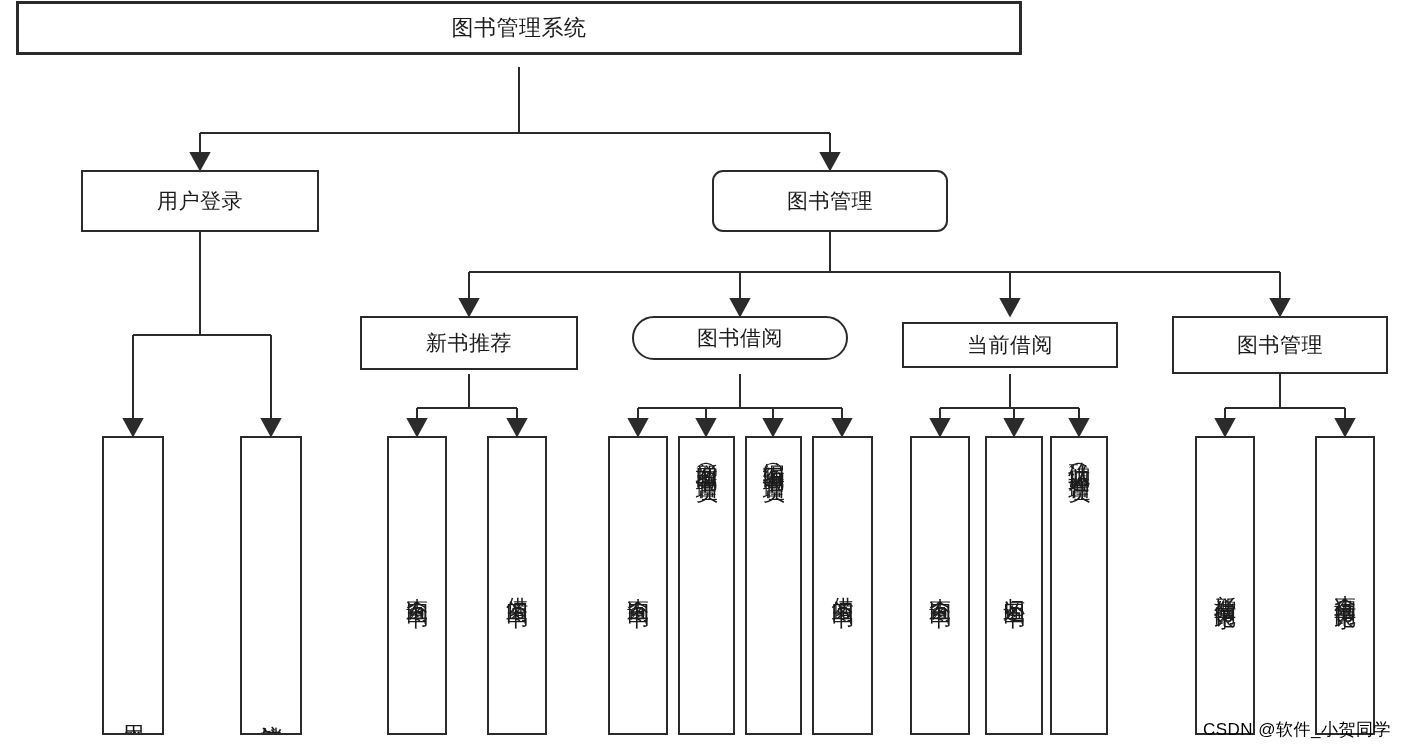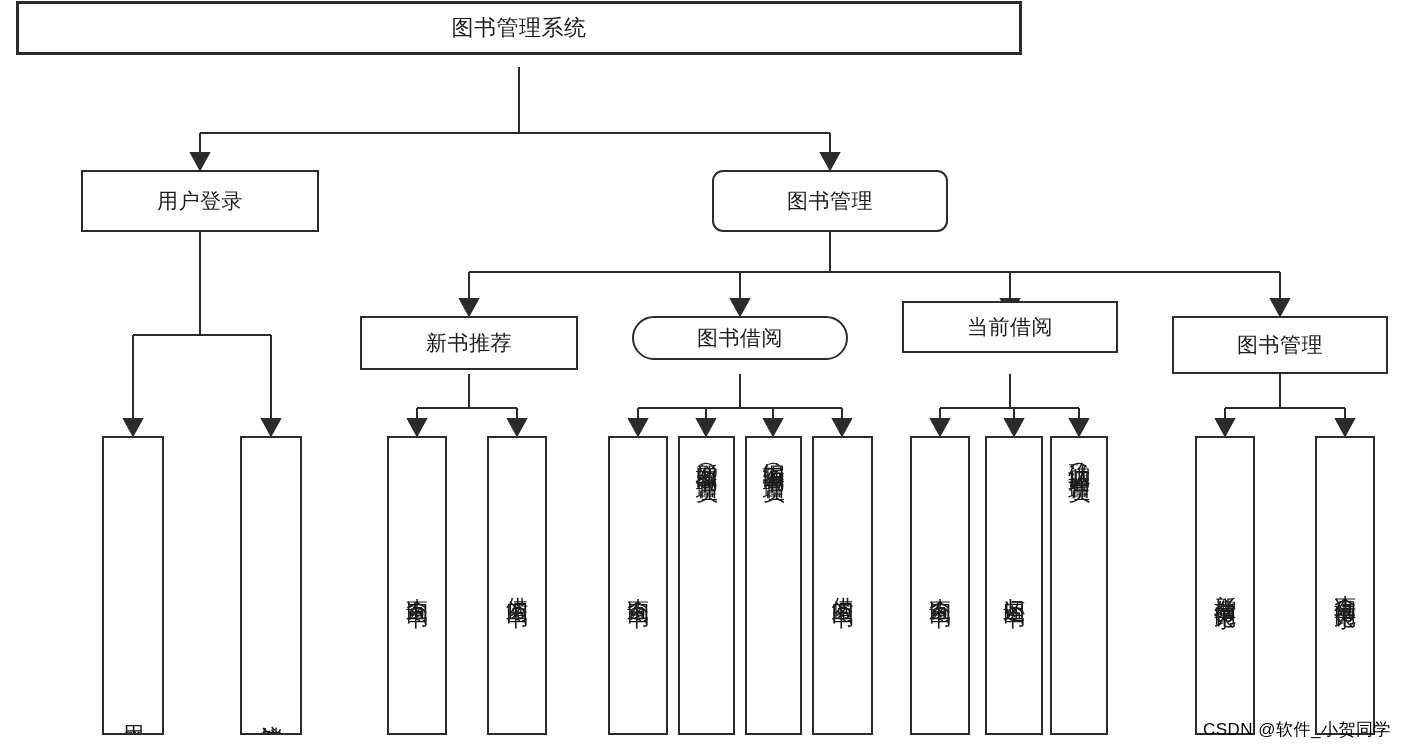--- a/index.html
+++ b/index.html
@@ -118,21 +118,21 @@
       </div>
       <div class="node-box branch-node" style="left: 712px; top: 170px; width: 236px; height: 62px; border-radius: 11px;">
         <span class="node-label">图书管理</span>
       </div>
       <div class="node-box branch-node" style="left: 360px; top: 316px; width: 218px; height: 54px;">
         <span class="node-label">新书推荐</span>
       </div>
       <div class="node-box branch-node" style="left: 632px; top: 316px; width: 216px; height: 44px; border-radius: 22px;">
         <span class="node-label">图书借阅</span>
       </div>
-      <div class="node-box branch-node" style="left: 902px; top: 301px; width: 216px; height: 52px;">
+      <div class="node-box branch-node" style="left: 902px; top: 322px; width: 216px; height: 46px;">
         <span class="node-label">当前借阅</span>
       </div>
       <div class="node-box branch-node" style="left: 1172px; top: 316px; width: 216px; height: 58px;">
         <span class="node-label">图书管理</span>
       </div>
       <div class="node-box leaf-node align-bottom" style="left: 102px; top: 436px; width: 62px; height: 299px;">
         <span class="node-label">用户登录</span>
       </div>
       <div class="node-box leaf-node align-bottom" style="left: 240px; top: 436px; width: 62px; height: 299px;">
         <span class="node-label">注销登录</span>

